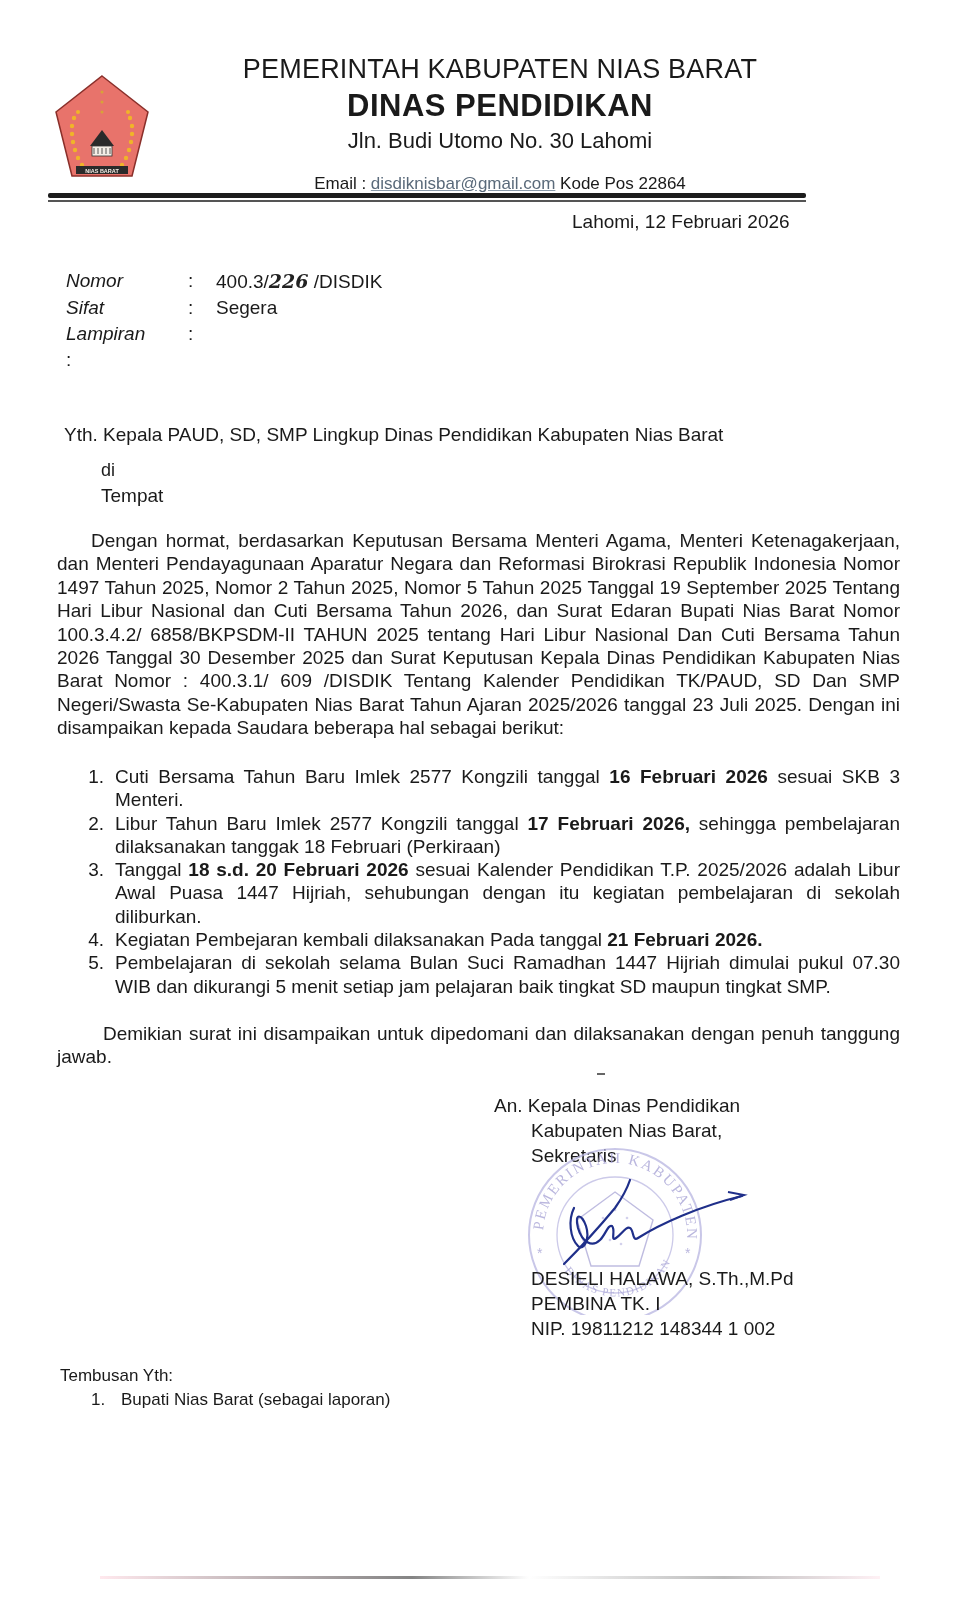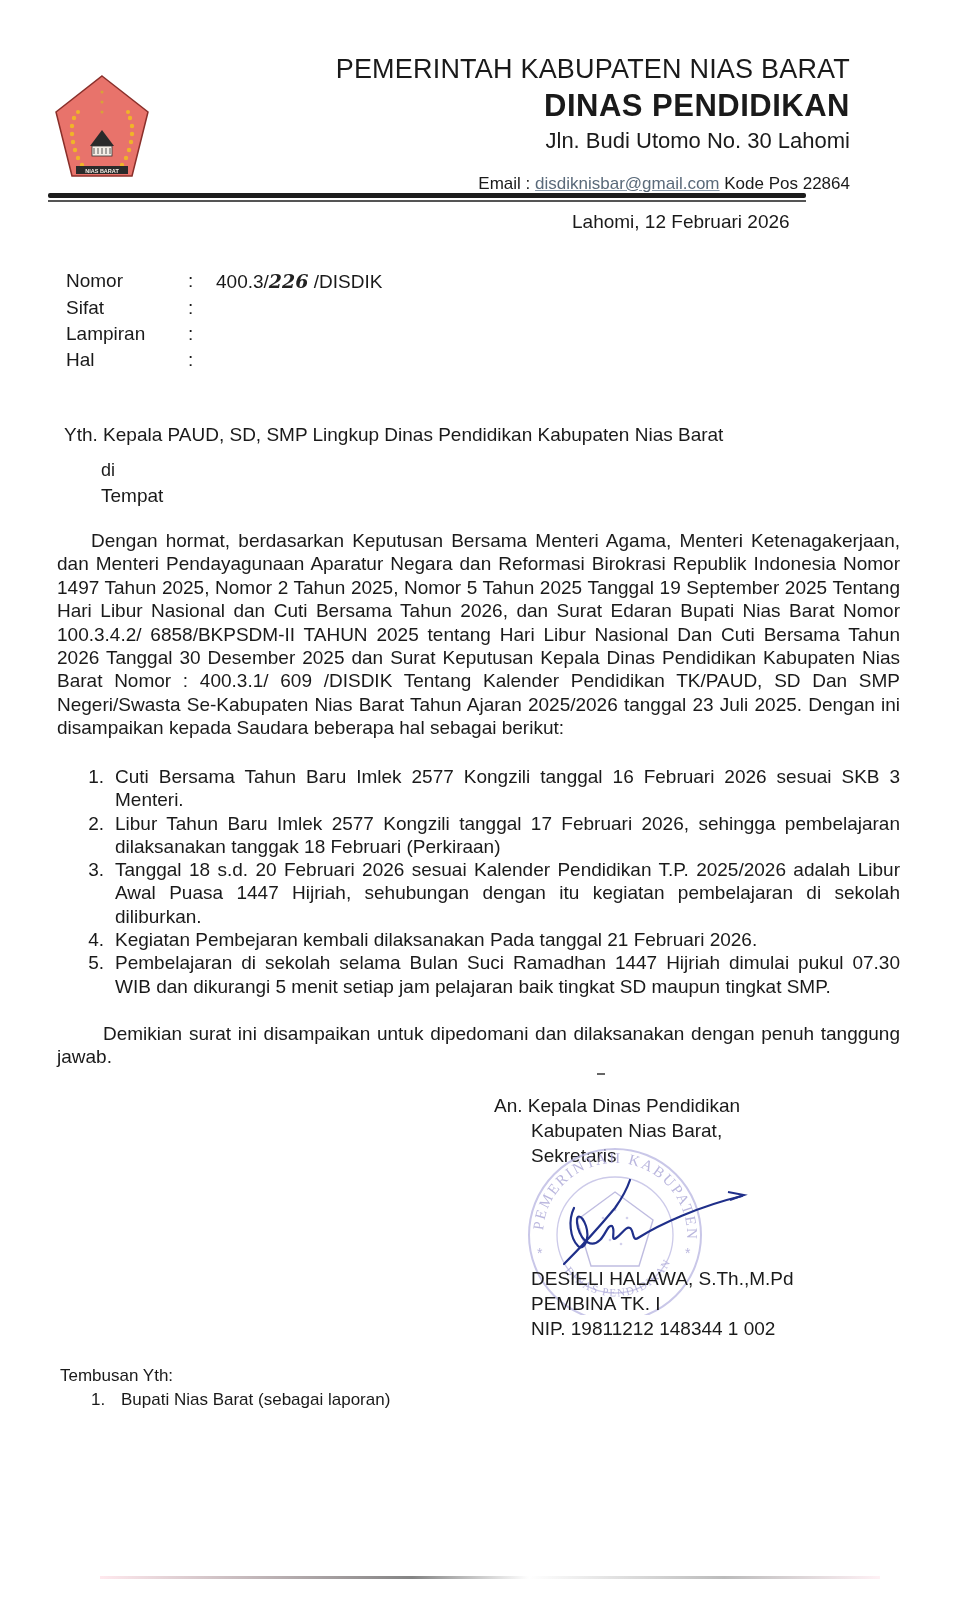--- a/index.html
+++ b/index.html
@@ -4,36 +4,36 @@
 <style>
   html, body { margin: 0; padding: 0; background: #ffffff; }
   body {
     width: 973px; height: 1600px; position: relative; overflow: hidden;
     font-family: "Liberation Sans", sans-serif; color: #1a1a1a;
   }
   .abs { position: absolute; }
 
   
   .logo { left: 52px; top: 72px; width: 100px; height: 108px; }
-  .kop { left: 150px; width: 700px; text-align: right; }
+  .kop { left: 150px; width: 700px; text-align: center; }
   .kop-1 { top: 54px; font-size: 27px; letter-spacing: 0.2px; }
   .kop-2 { top: 88px; font-size: 31px; font-weight: bold; letter-spacing: 0.5px; }
   .kop-3 { top: 128px; font-size: 22px; }
   .kop-4 { top: 174px; font-size: 17px; }
   .kop-4 .email { color: #5a6a7a; text-decoration: underline; text-decoration-color: #8a9aaa; }
   .rule-thick { left: 48px; top: 193px; width: 758px; height: 5px; background: #1c1c1c; border-radius: 2px; }
   .rule-thin { left: 48px; top: 200px; width: 758px; height: 1.5px; background: #555; }
 
   
   .date { left: 572px; top: 211px; font-size: 19px; }
 
   
   .meta { left: 66px; top: 268px; font-size: 19px; line-height: 26px; }
   .meta-row { display: flex; }
-  .meta-label { width: 122px; }
+  .meta-label { width: 122px; font-style: italic; }
   .meta-colon { width: 28px; }
   .meta-value { width: 690px; }
   .nomor-hand { font-family: "DejaVu Serif", serif; font-style: italic; font-weight: bold; color: #222; text-align: center; }
 
   
   .yth { left: 64px; top: 424px; font-size: 19px; }
   .di { left: 101px; top: 460px; font-size: 18px; }
   .tempat { left: 101px; top: 485px; font-size: 19px; }
 
   
@@ -41,21 +41,21 @@
     left: 57px; top: 529px; width: 843px; font-size: 19px; line-height: 23.4px;
     text-align: justify; text-indent: 34px;
   }
   .list {
     left: 57px; top: 765px; width: 843px; font-size: 19px; line-height: 23.3px;
     margin: 0; padding: 0; list-style: none;
   }
   .list li { display: flex; margin-bottom: 0; }
   .list .num { width: 58px; text-align: right; padding-right: 11px; box-sizing: border-box; flex-shrink: 0; }
   .list .txt { flex: 1; text-align: justify; }
-  .list b { font-weight: normal; }
+  .list b { font-weight: bold; }
   .closing {
     left: 57px; top: 1022px; width: 843px; font-size: 19px; line-height: 23.4px;
     text-align: justify; text-indent: 46px;
   }
 
   
   .sig { left: 494px; font-size: 19px; }
   .sig-1 { top: 1095px; }
   .sig-2 { left: 531px; top: 1120px; }
   .sig-3 { left: 531px; top: 1145px; }
@@ -128,27 +128,27 @@
 
 <div class="abs meta">
   <div class="meta-row">
     <span class="meta-label">Nomor</span>
     <span class="meta-colon">:</span>
     <span class="meta-value"><span>400.3/</span><span class="nomor-hand">226</span><span> /DISDIK</span></span>
   </div>
   <div class="meta-row">
     <span class="meta-label">Sifat</span>
     <span class="meta-colon">:</span>
+    <span class="meta-value">Segera</span>
   </div>
   <div class="meta-row">
     <span class="meta-label">Lampiran</span>
     <span class="meta-colon">:</span>
   </div>
   <div class="meta-row">
-    <span class="meta-label">Hal</span>
     <span class="meta-colon">:</span>
   </div>
 </div>
 
 <div class="abs yth">Yth. Kepala PAUD, SD, SMP Lingkup Dinas Pendidikan Kabupaten Nias Barat</div>
 <div class="abs di">di</div>
 <div class="abs tempat">Tempat</div>
 
 <div class="abs body-text">Dengan hormat, berdasarkan Keputusan Bersama Menteri Agama, Menteri Ketenagakerjaan, dan Menteri Pendayagunaan Aparatur Negara dan Reformasi Birokrasi Republik Indonesia Nomor 1497 Tahun 2025, Nomor 2 Tahun 2025, Nomor 5 Tahun 2025 Tanggal 19 September 2025 Tentang Hari Libur Nasional dan Cuti Bersama Tahun 2026, dan Surat Edaran Bupati Nias Barat Nomor 100.3.4.2/ 6858/BKPSDM-II TAHUN 2025 tentang Hari Libur Nasional Dan Cuti Bersama Tahun 2026 Tanggal 30 Desember 2025 dan Surat Keputusan Kepala Dinas Pendidikan Kabupaten Nias Barat Nomor : 400.3.1/ 609 /DISDIK Tentang Kalender Pendidikan TK/PAUD, SD Dan SMP Negeri/Swasta Se-Kabupaten Nias Barat Tahun Ajaran 2025/2026 tanggal 23 Juli 2025. Dengan ini disampaikan kepada Saudara beberapa hal sebagai berikut:</div>
 

